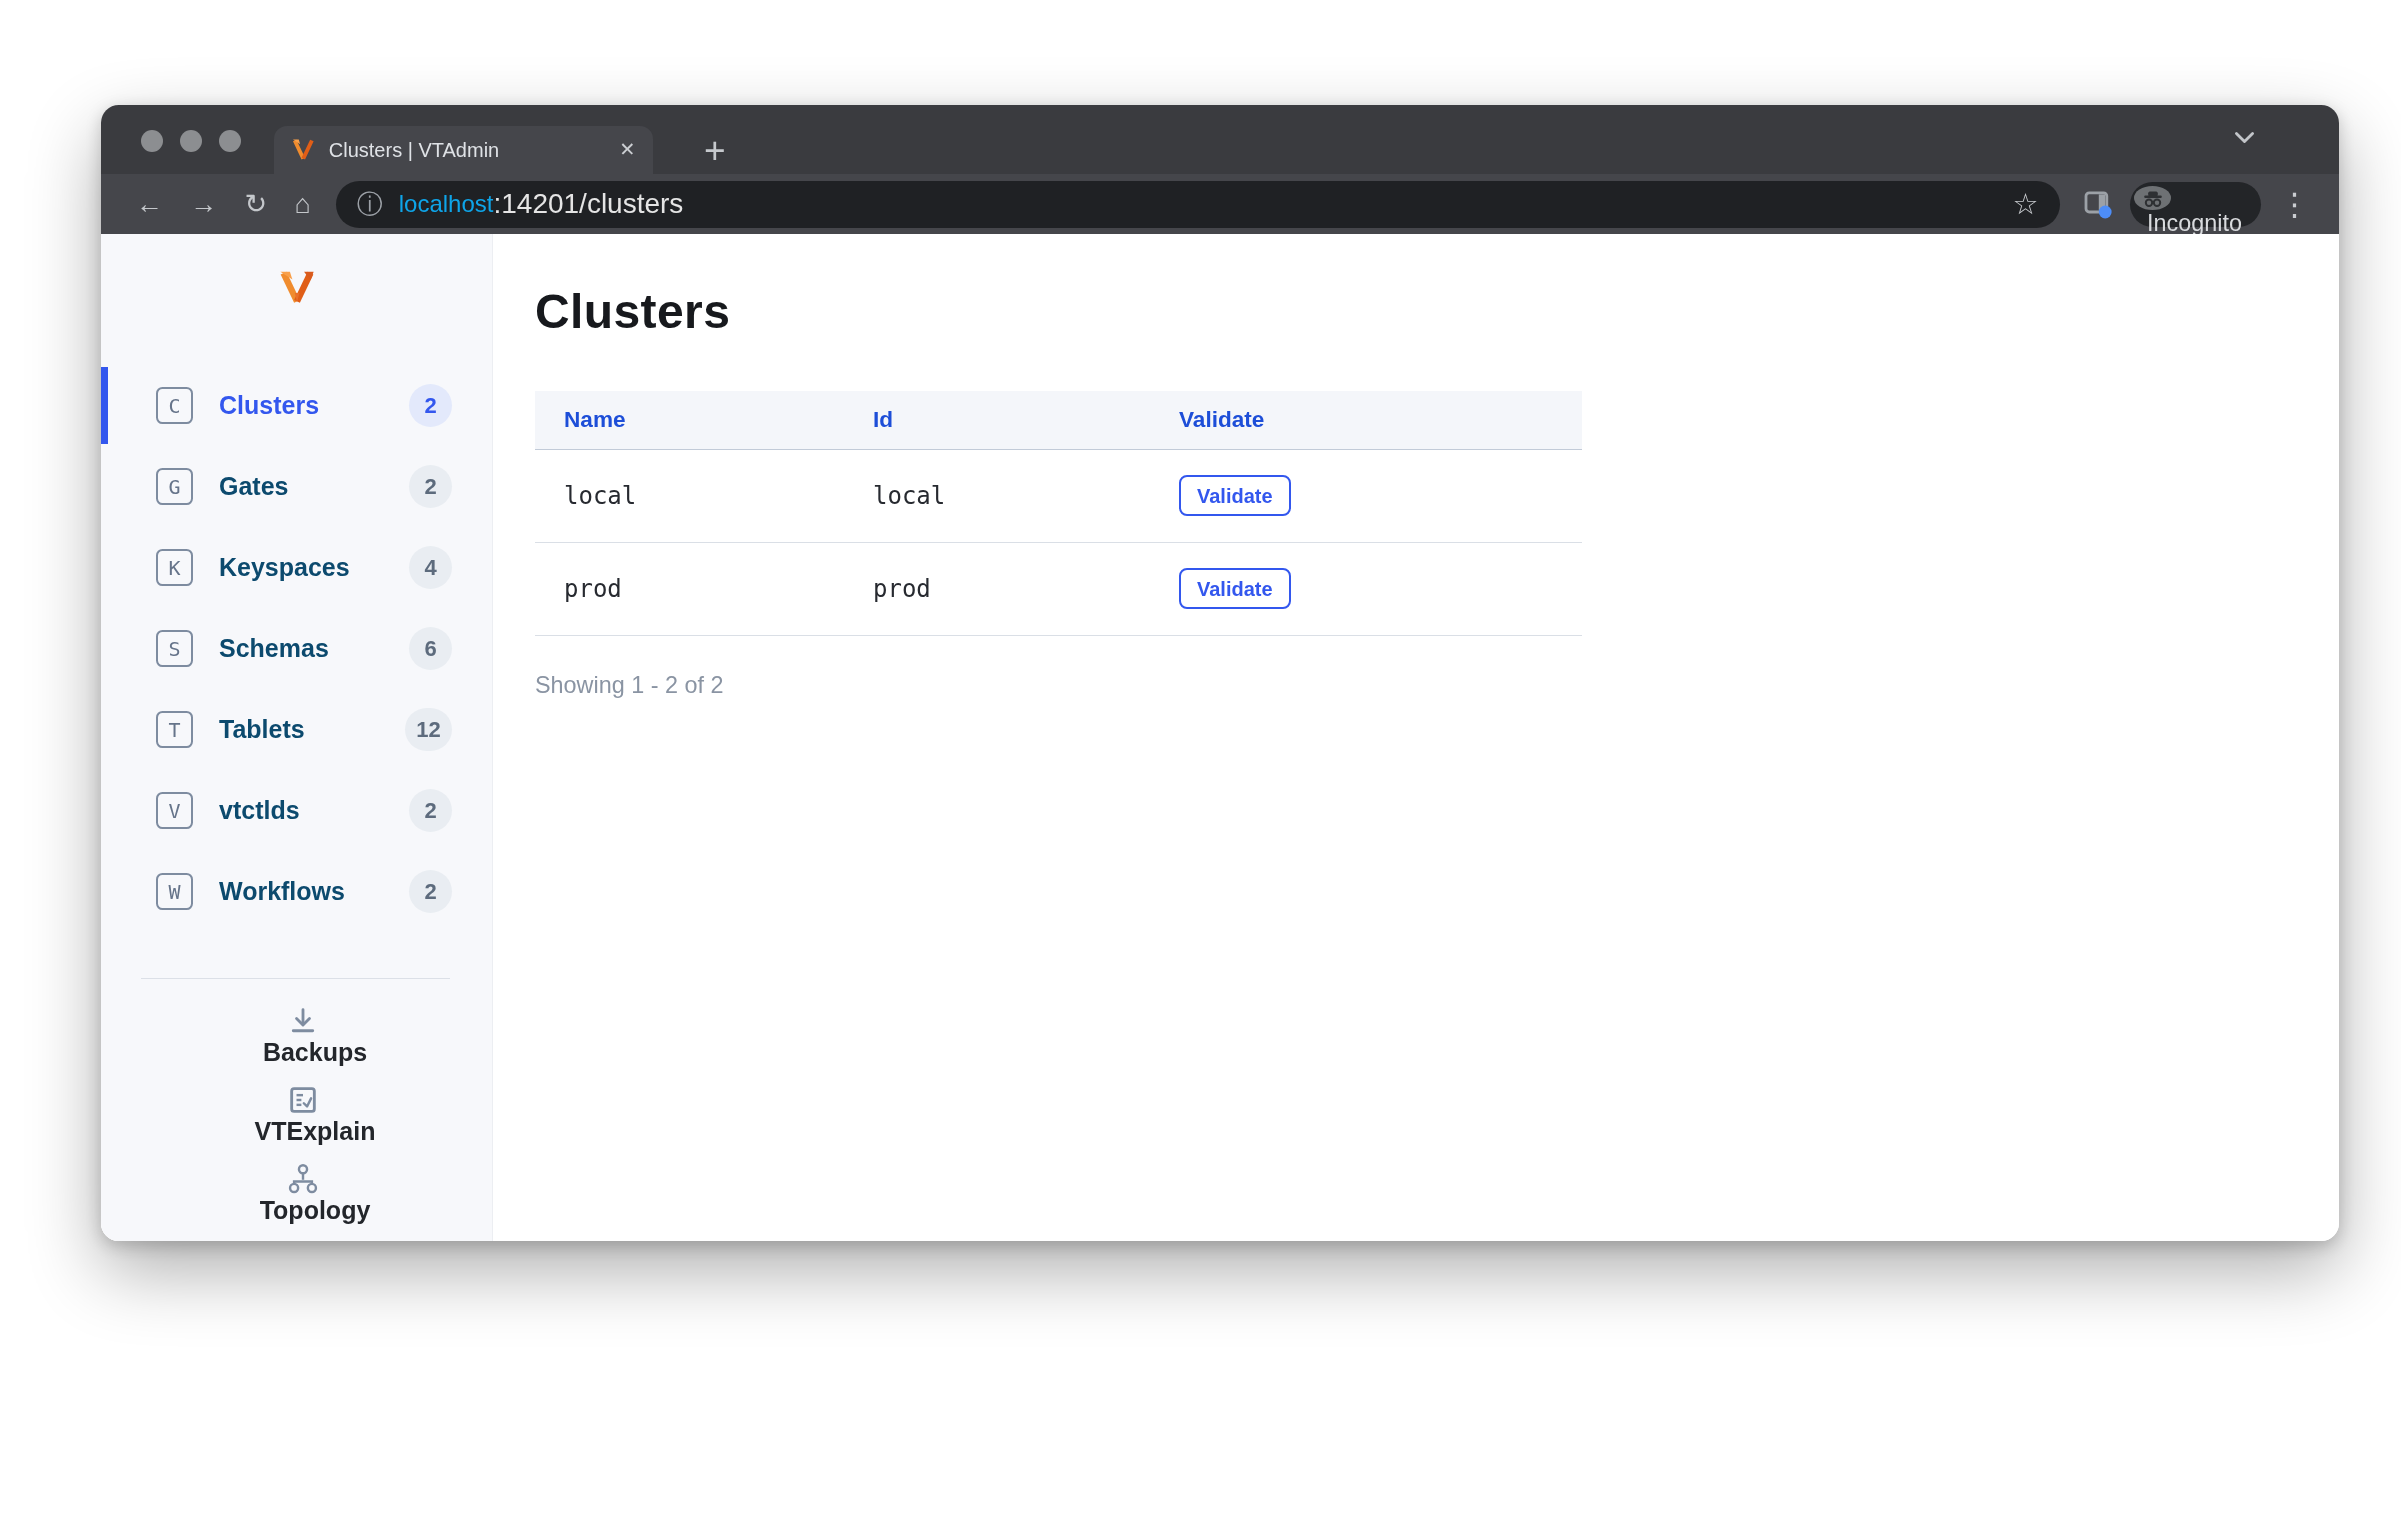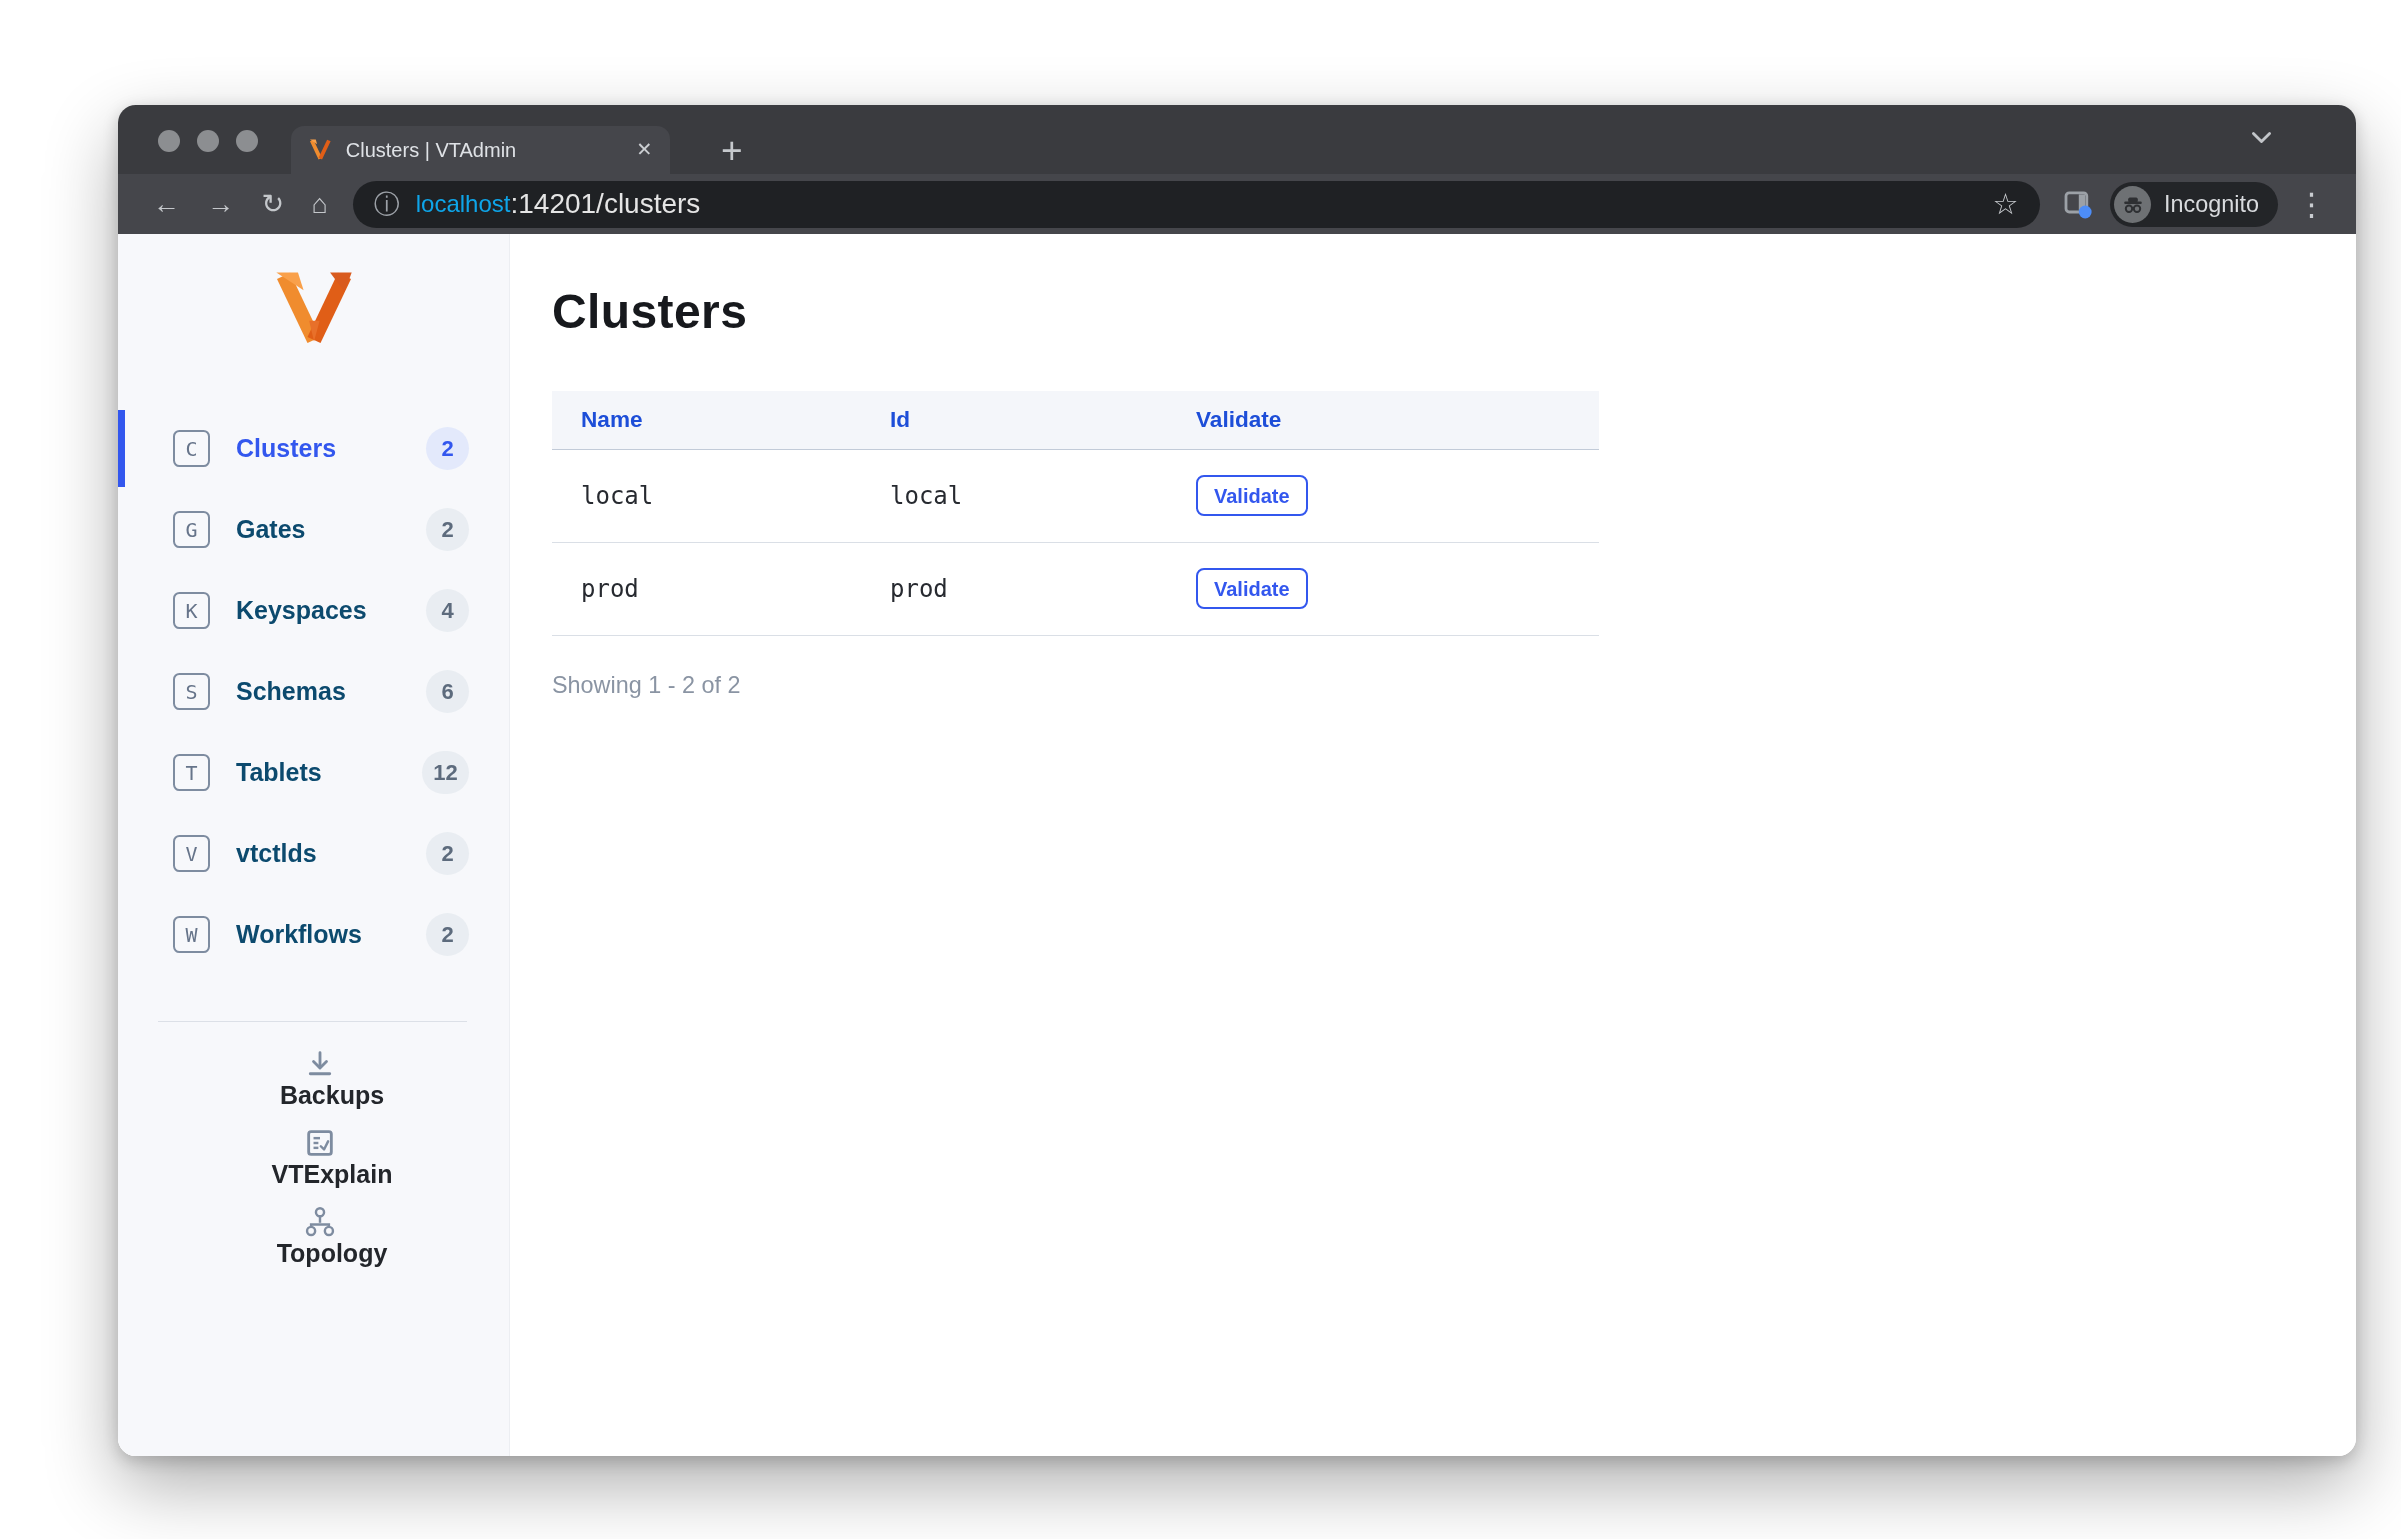--- a/index.html
+++ b/index.html
@@ -6,21 +6,21 @@
   html,body { margin:0; padding:0; }
   body {
     width:2401px; height:1539px; position:relative;
     background:#ffffff;
     font-family:"Liberation Sans", sans-serif;
     -webkit-font-smoothing:antialiased;
   }
 
   
   .window {
-    position:absolute; left:118px; top:105px; width:2238px; height:1351px;
+    position:absolute; left:101px; top:105px; width:2238px; height:1136px;
     border-radius:17.7px; overflow:hidden;
     box-shadow:0 29px 73px rgba(0,0,0,.32), 0 4.8px 16px rgba(0,0,0,.18);
     display:flex; flex-direction:column; background:#fff;
   }
 
   
   .tabstrip { position:relative; height:69px; background:#3a3b3f; flex:0 0 auto; }
   .traffic { position:absolute; left:40px; top:25px; display:flex; gap:17px; }
   .traffic .dot { width:22px; height:22px; border-radius:50%; background:#8c8e91; }
   .tab {
@@ -41,22 +41,22 @@
   .nav-ic { font-size:27px; color:#c4c7cb; margin:0 13.7px; line-height:1; }
   .urlbar {
     flex:1; height:47px; margin:0 16px 0 11.3px; background:#1f2124; border-radius:23.4px;
     display:flex; align-items:center; padding:0 21px; min-width:0;
   }
   .info-ic { font-size:26px; color:#9ca1a7; margin-right:16px; line-height:1; }
   .url-host { font-size:24px; color:#0ea5e9; font-weight:500; }
   .url-path { font-size:28px; color:#e5e5e5; }
   .star-ic { margin-left:auto; font-size:29px; color:#c9ccd0; line-height:1; }
   .incog-pill {
-    display:flex; align-items:center; height:45px; border-radius:22.6px;
-    background:#232528; padding:4px 19.3px 4px 4px; margin:0 9.7px;
+    display:flex; align-items:flex-start; height:45px; border-radius:22.6px;
+    background:#232528; padding:4px 19.3px 4px 4px; margin:0 9.7px;flex-direction:column;
   }
   .incog-circle {
     width:37px; height:37px; border-radius:50%; background:#6e7174;
     display:flex; align-items:center; justify-content:center;
   }
   .incog-label { margin-left:13px; font-size:23.4px; color:#d9dbde; }
   .menu-ic { font-size:31px; color:#c9ccd0; margin:0 8px; line-height:1; }
   .sidepanel-wrap { position:relative; width:32px; height:32px; margin:0 6.4px; }
 
   

